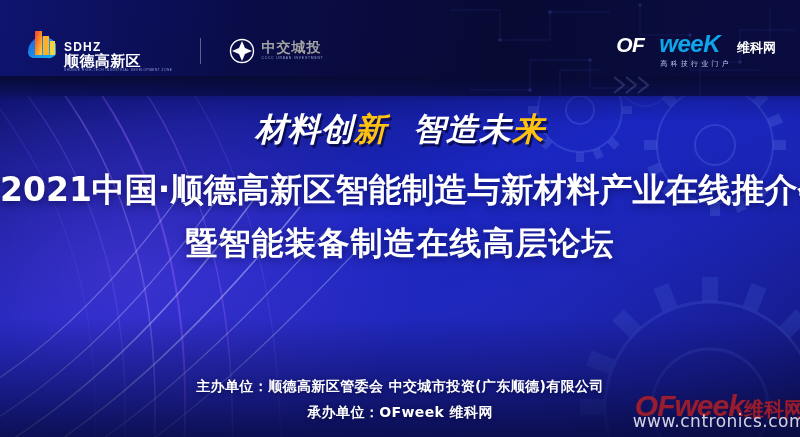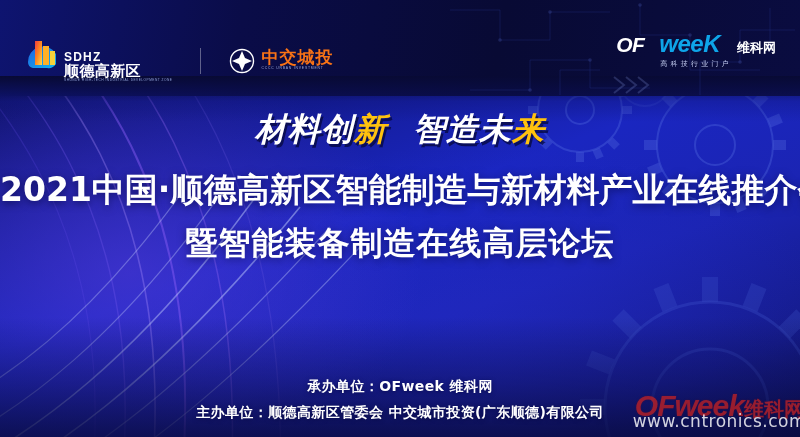--- a/index.html
+++ b/index.html
@@ -46,38 +46,38 @@
   
   .gears { position:absolute; right:-40px; top:40px; width:380px; height:400px; opacity:.55; }
   .gear-bottom { position:absolute; right:-60px; bottom:-120px; width:300px; height:300px; opacity:.5; }
 
   
   .circuit { position:absolute; right:0; top:0; width:360px; height:100px; opacity:.35; }
   .chevrons { position:absolute; right:150px; top:74px; opacity:.45;}
 
   
   .logo-row {
-    position:absolute; left:24px; top:38px;
+    position:absolute; left:24px; top:28px;
     display:flex; align-items:center; gap:28px; z-index:6;
   }
   .sdhz { display:flex; align-items:flex-start; gap:4px; }
   .sdhz-text { display:flex; flex-direction:column; justify-content:flex-end; padding-top:13px;}
   .sdhz-en {
     color:#ffffff; font-weight:bold; font-size:12px; letter-spacing:1.2px; line-height:12px;
   }
   .sdhz-cn {
     color:#ffffff; font-weight:bold; font-size:15px; letter-spacing:.4px; line-height:12px; margin-top:2px;
   }
   .sdhz-sub {
     color:#8fa0d8; font-size:3.2px; letter-spacing:.5px; line-height:5px; margin-top:1px; white-space:nowrap;
   }
   .divider-v { width:1px; height:26px; background:rgba(255,255,255,.35); }
   .zjct { display:flex; align-items:center; gap:6px; }
   .zjct-text { display:flex; flex-direction:column; }
-  .zjct-cn { color:#f97316; font-weight:bold; font-size:17px; letter-spacing:1px; line-height:15px; }
+  .zjct-cn { color:#a3a3a3; font-weight:bold; font-size:14px; letter-spacing:1px; line-height:15px; }
   .zjct-en { color:#9cabdd; font-size:3.4px; letter-spacing:.8px; line-height:6px; white-space:nowrap;}
 
   .ofweek-logo { position:absolute; right:24px; top:30px; z-index:6; text-align:center; }
   .ofw-main { display:flex; align-items:baseline; gap:15px; }
   .ofw-of {
     color:#fff; font-style:italic; font-weight:bold; font-size:21px; letter-spacing:-0.5px;
   }
   .ofw-week {
     color:#0ea5e9; font-style:italic; font-weight:bold; font-size:24px; letter-spacing:-0.5px;
   }
@@ -364,22 +364,22 @@
 
   <div class="slogan">
     <span class="w">材料创</span><span class="g">新</span><span class="sp"></span><span class="w">智造未</span><span class="g">来</span>
   </div>
 
   <div class="title-main">2021中国·顺德高新区智能制造与新材料产业在线推介会</div>
   <div class="title-sub">暨智能装备制造在线高层论坛</div>
 
 
   <div class="footer">
+    <div class="footer-line">主办单位：顺德高新区管委会  中交城市投资(广东顺德)有限公司</div>
     <div class="footer-line">承办单位：OFweek 维科网</div>
-    <div class="footer-line">主办单位：顺德高新区管委会  中交城市投资(广东顺德)有限公司</div>
   </div>
 
   <div class="watermark">
     <div class="wm-brand">
       <span>OFweek</span><span class="wm-cn">维科网</span>
     </div>
     <div class="wm-url">www.cntronics.com</div>
   </div>
 
 </div>

